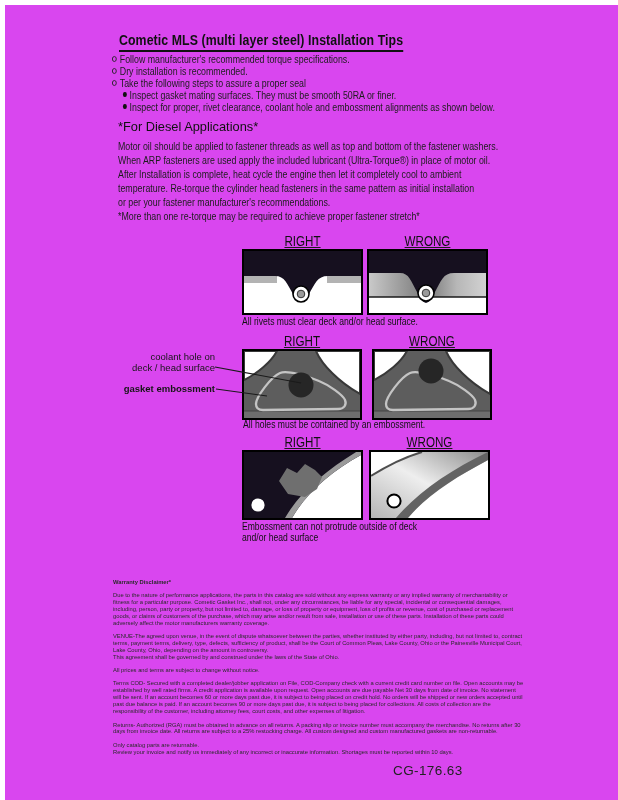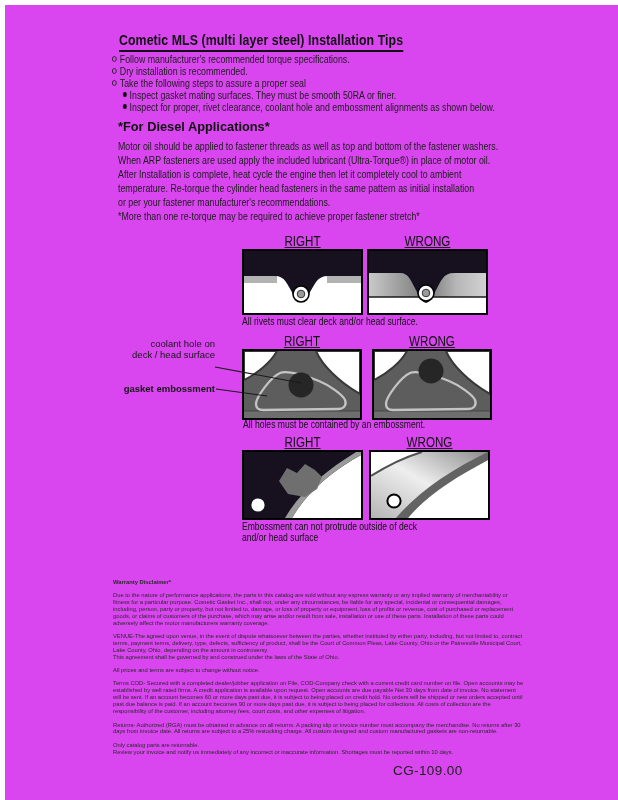--- a/index.html
+++ b/index.html
@@ -17,21 +17,21 @@
   .title{
     left:114px;top:27px;font-size:14px;font-weight:bold;letter-spacing:0.1px;
     border-bottom:2px solid #111;padding-bottom:2px;white-space:nowrap;color:#111;
   }
   .bullets{left:107px;top:48px;font-size:11.3px;line-height:12.1px;white-space:nowrap;}
   .bl{display:flex;align-items:flex-start;height:12.1px;}
   .bl.sub{padding-left:14px;}
   .mk-o{flex:0 0 auto;width:4px;height:4px;border:1px solid #222;border-radius:50%;margin:3px 4px 0 0;}
   .mk-d{flex:0 0 auto;width:4.5px;height:4.5px;background:#111;border-radius:50%;margin:3px 4px 0 0;}
 
-  .dhead{left:113px;top:114px;font-size:12.8px;font-weight:bold;color:#111;white-space:nowrap;}
+  .dhead{left:113px;top:114px;font-size:12.8px;font-weight:normal;color:#111;white-space:nowrap;}
   .dpara{left:113px;font-size:11.3px;line-height:14.2px;margin:0;white-space:pre-line;}
 
   .panel{text-align:center;text-decoration:underline;}
   .panel-label{font-size:14px;line-height:14px;color:#111;margin-bottom:1px;}
   .panel svg{display:block;border:2px solid #000;box-sizing:border-box;background:#fff;}
 
   .caption{font-size:11px;line-height:10.8px;color:#111;white-space:nowrap;}
   .caption.pre{white-space:pre-line;}
 
   .ann{font-size:9.5px;line-height:10.8px;text-align:right;color:#161616;}
@@ -133,21 +133,21 @@
       <rect y="60" width="116" height="7" fill="#6e6e6e"></rect>
       <line x1="0" y1="60" x2="116" y2="60" stroke="#454545" stroke-width="1"></line>
       <path d="M0,0 H33 C27,11 14,22 0,29 Z" fill="#ffffff" stroke="#383838" stroke-width="2"></path>
       <path d="M116,0 H72 C78,14 95,31 116,43 Z" fill="#ffffff" stroke="#383838" stroke-width="2"></path>
       <path d="M12,53 C12,46 27,26 36,22 C43,19 64,25 75,30 C85,34 99,44 101,49 C103,54 100,58 94,58 L19,59 C14,59 12,57 12,53 Z" fill="none" stroke="#c4c4c4" stroke-width="2.3"></path>
       <circle cx="57" cy="20" r="12.5" fill="#262626"></circle>
     </svg>
   </div>
   <div class="abs caption cnd" style="left:238px;top:414px;">All holes must be contained by an embossment.</div>
 
-  <div class="abs ann pre" style="left:118px;top:334px;width:92px;">coolant hole on
+  <div class="abs ann pre" style="left:118px;top:347px;width:92px;">coolant hole on
 deck / head surface</div>
   <div class="abs ann pre" style="left:118px;top:379px;width:92px;font-weight:bold;">gasket embossment</div>
   <svg class="abs leader" style="left:209px;top:357px;" width="92" height="38">
     <line x1="1" y1="5" x2="87" y2="21" stroke="#1a1a1a" stroke-width="1.1"></line>
     <line x1="2" y1="27" x2="53" y2="34" stroke="#1a1a1a" stroke-width="1.1"></line>
   </svg>
 
   <div class="abs panel" style="left:237px;top:430px;width:121px;">
     <div class="panel-label cnd-c">RIGHT</div>
     <svg width="121" height="70" viewBox="0 0 117 66" preserveAspectRatio="none">
@@ -183,15 +183,15 @@
     <p>Due to the nature of performance applications, the parts in this catalog are sold without any express warranty or any implied warranty of merchantability or fitness for a particular purpose.  Cometic Gasket Inc., shall not, under any circumstances, be liable for any special, incidental or consequential damages, including, person, party or property, but not limited to, damage, or loss of property or equipment, loss of profits or revenue, cost of purchased or replacement goods, or claims of customers of the purchase, which may arise and/or result from sale, installation or use of these parts.  Installation of these parts could adversely affect the motor manufacturers warranty coverage.</p>
     <p>VENUE-The agreed upon venue, in the event of dispute whatsoever between the parties, whether instituted by either party, including, but not limited to, contract terms, payment terms, delivery, type, defects, sufficiency of product, shall be the Court of Common Pleas, Lake County, Ohio or the Painesville Municipal Court, Lake County, Ohio, depending on the amount in controversy.
 This agreement shall be governed by and construed under the laws of the State of Ohio.</p>
     <p>All prices and terms are subject to change without notice.</p>
     <p>Terms COD- Secured with a completed dealer/jobber application on File, COD-Company check with a current credit card number on file.  Open accounts may be established by well rated firms.  A credit application is available upon request.  Open accounts are due payable Net 30 days from date of invoice.  No statement will be sent.  If an account becomes 60 or more days past due, it is subject to being placed on credit hold.  No orders will be shipped or new orders accepted until past due balance is paid.  If an account becomes 90 or more days past due, it is subject to being placed for collections.  All costs of collection are the responsibility of the customer, including attorney fees, court costs, and other expenses of litigation.</p>
     <p>Returns- Authorized (RGA) must be obtained in advance on all returns.  A packing slip or invoice number must accompany the merchandise.  No returns after 30 days from invoice date.  All returns are subject to a 25% restocking charge.  All custom designed and custom manufactured gaskets are non-returnable.</p>
     <p>Only catalog parts are returnable.
 Review your invoice and notify us immediately of any incorrect or inaccurate information.  Shortages must be reported within 10 days.</p>
   </div>
 
-  <div class="abs pagenum">CG-109.00</div>
+  <div class="abs pagenum">CG-176.63</div>
 
 </div>
 
 </body></html>

